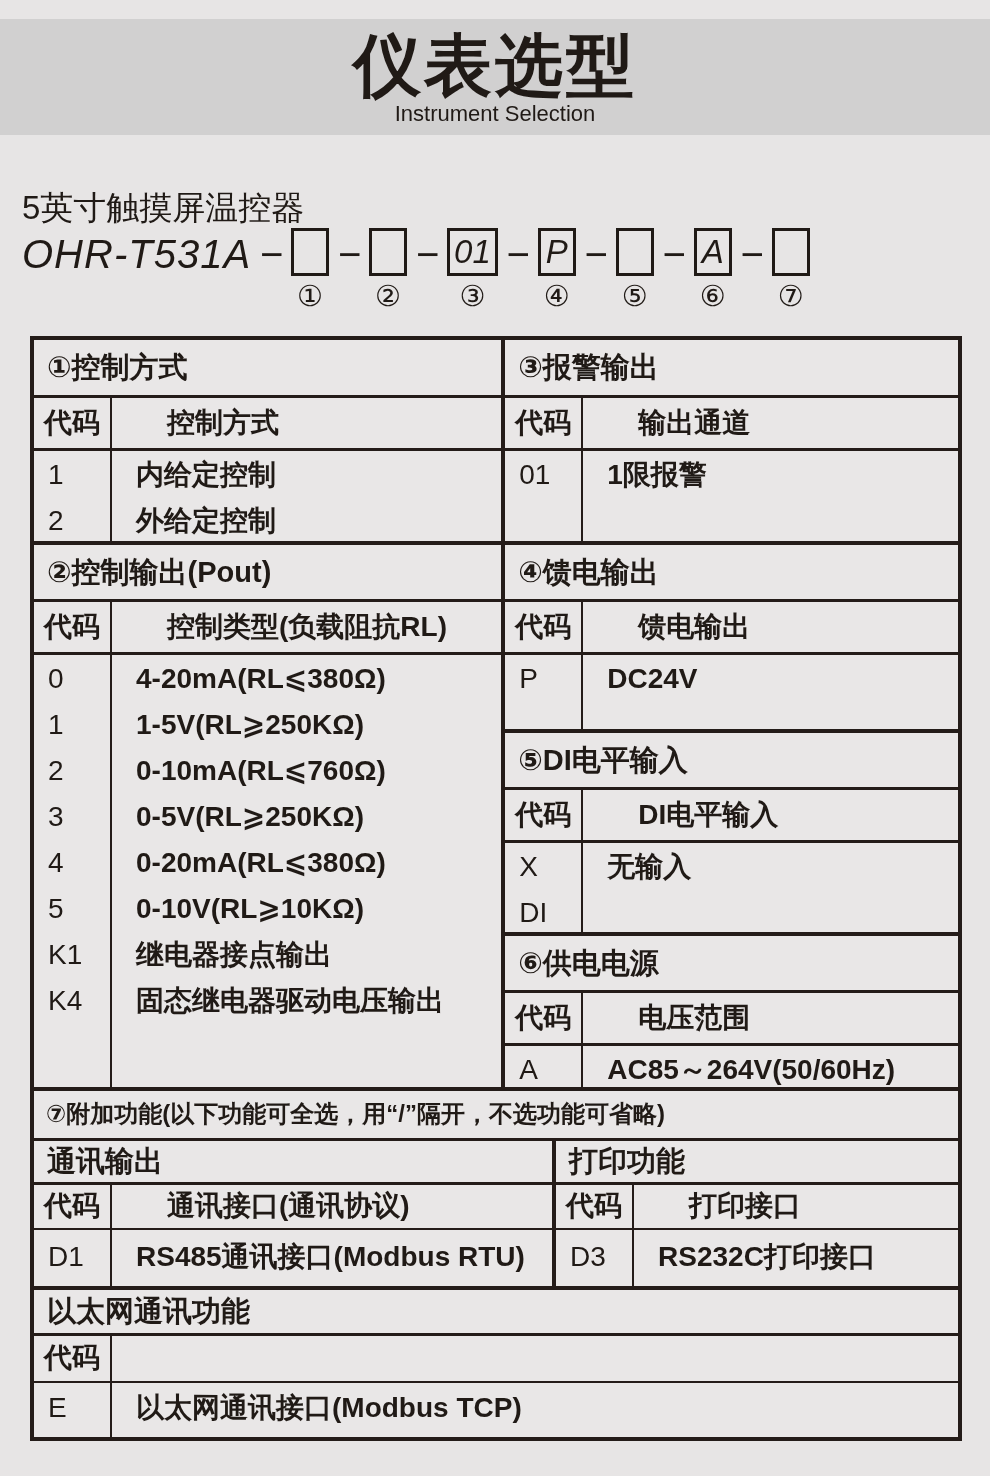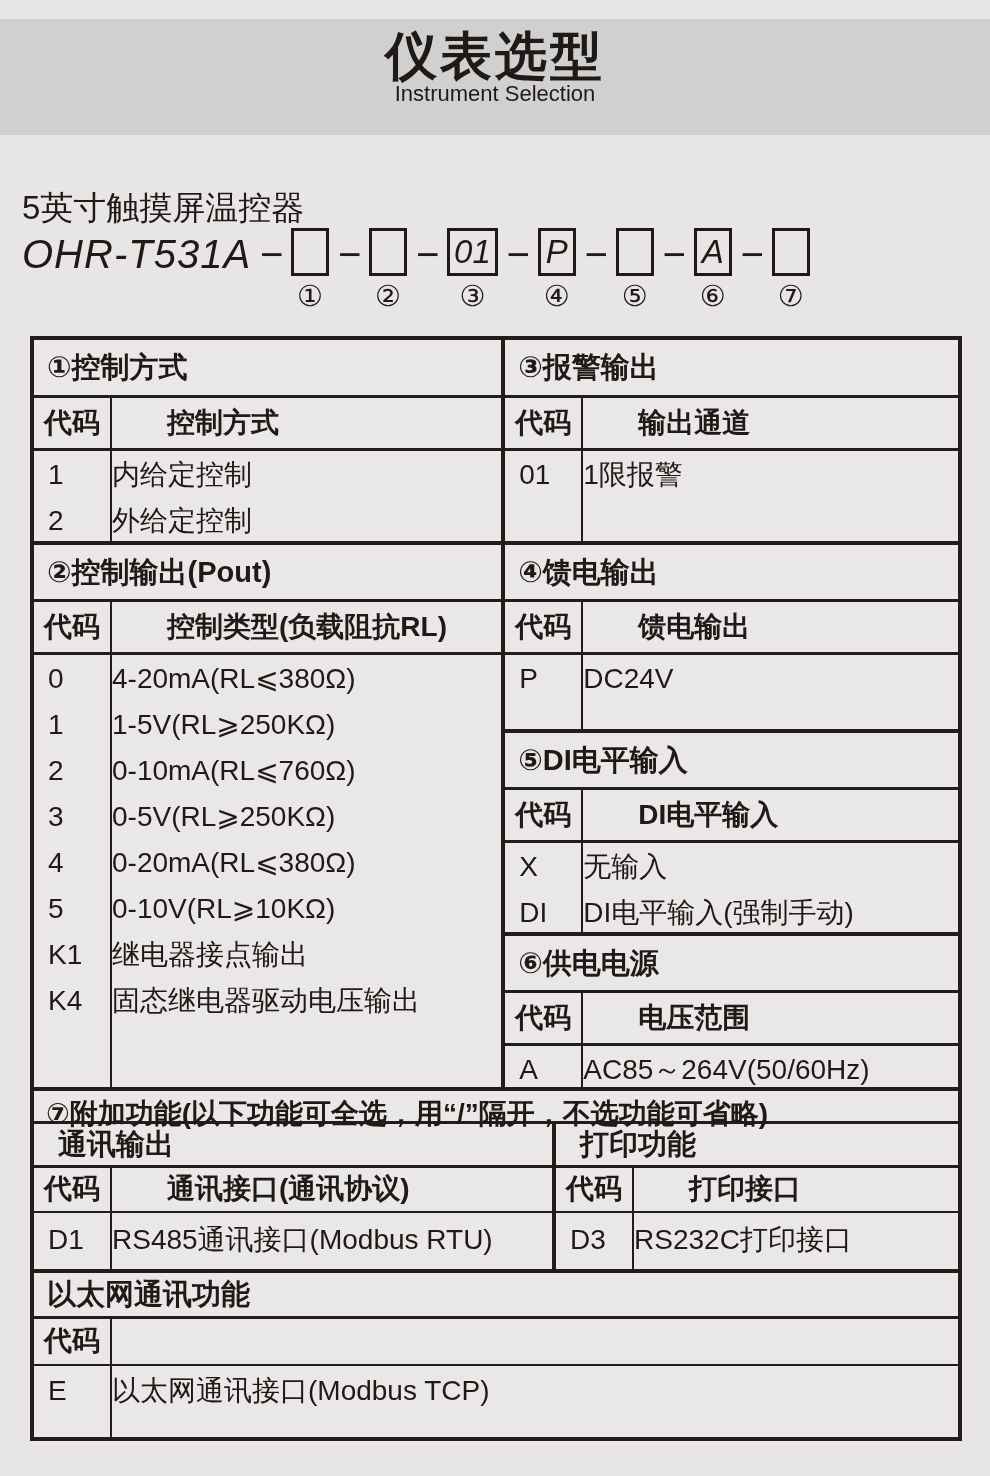--- a/index.html
+++ b/index.html
@@ -11,21 +11,21 @@
   .page{
     position:relative;width:990px;height:1476px;background:var(--bg);
     font-family:"Liberation Sans","DejaVu Sans",sans-serif;color:var(--ink);
     overflow:hidden;margin:0 auto;
   }
   
   .title-band{
     position:absolute;top:19px;left:0;width:100%;height:116px;
     background:var(--band);text-align:center;
   }
-  .title-cn{font-size:52px;font-weight:700;letter-spacing:3px;line-height:1.2;margin-top:6px;}
+  .title-cn{font-size:68px;font-weight:700;letter-spacing:3px;line-height:1.2;margin-top:6px;}
   .title-en{font-size:22px;font-weight:400;margin-top:-6px;}
   
   .product-name{position:absolute;top:186px;left:22px;font-size:33px;font-weight:500;}
   .model-row{
     position:absolute;top:228px;left:22px;display:flex;align-items:flex-start;
     font-weight:500;white-space:nowrap;font-style:italic;
   }
   .model-prefix{font-size:40px;line-height:52px;letter-spacing:1px;}
   .slot{display:flex;align-items:flex-start;}
   .slot .dash{font-size:40px;line-height:52px;width:40px;text-align:center;}
@@ -53,31 +53,31 @@
   .band.bt{border-top:4px solid var(--line);height:61px;}
   .hrow{display:flex;height:53px;border-bottom:3px solid var(--line);font-weight:600;flex:0 0 auto;gap:43px;}
   .hcode{width:78px;border-right:2px solid var(--line);line-height:50px;padding-left:10px;}
   .hdesc{flex:1;line-height:50px;padding-left:12px;}
   .darea{display:flex;overflow:hidden;flex:0 0 auto;}
   .darea.grow{flex:1 1 auto;}
   .ccol{width:78px;border-right:2px solid var(--line);padding-top:1px;}
   .vcol{flex:1;padding-top:1px;}
   .dcell{height:46px;line-height:46px;font-weight:500;white-space:nowrap;}
   .ccol .dcell{padding-left:14px;}
-  .vcol .dcell{padding-left:0;}
+  .vcol .dcell{padding-left:24px;font-weight:bold;}
   
   .band7{
     border-top:4px solid var(--line);border-bottom:3px solid var(--line);
-    height:37px;line-height:46px;padding-left:12px;font-size:28px;font-weight:600;flex:0 0 auto;
+    height:54px;line-height:46px;padding-left:12px;font-size:24px;font-weight:600;flex:0 0 auto;
   }
   .sub-cols{display:flex;height:145px;flex:0 0 auto;}
   .sub-left{width:56.5%;border-right:4px solid var(--line);display:flex;flex-direction:column;}
   .sub-right{flex:1;display:flex;flex-direction:column;}
   .subband{height:44px;line-height:41px;border-bottom:3px solid var(--line);
-    padding-left:24px;font-size:29px;font-weight:600;flex:0 0 auto;}
+    padding-left:13px;font-size:29px;font-weight:600;flex:0 0 auto;}
   .sub-cols .hrow{height:45px;border-bottom:2px solid var(--line);}
   .sub-cols .hcode{line-height:42px;}
   .sub-cols .hdesc{line-height:42px;}
   .sub-cols .darea{flex:1;}
   .sub-cols .dcell{height:52px;line-height:52px;}
   .ethband{
     border-top:4px solid var(--line);border-bottom:3px solid var(--line);
     height:50px;line-height:42px;padding-left:13px;font-size:29px;font-weight:600;flex:0 0 auto;
   }
   .eth-hrow{height:47px;border-bottom:2px solid var(--line);}
@@ -233,21 +233,20 @@
           <div class="hcode">代码</div>
           <div class="hdesc">DI电平输入</div>
         </div>
         <div class="darea" style="height:89px;">
           <div class="ccol">
             <div class="dcell">X</div>
             <div class="dcell">DI</div>
           </div>
           <div class="vcol">
             <div class="dcell">无输入</div>
-            <div class="dcell">DI电平输入(强制手动)</div>
           </div>
         </div>
 
         <div class="band bt">⑥供电电源</div>
         <div class="hrow">
           <div class="hcode">代码</div>
           <div class="hdesc">电压范围</div>
         </div>
         <div class="darea grow">
           <div class="ccol">

